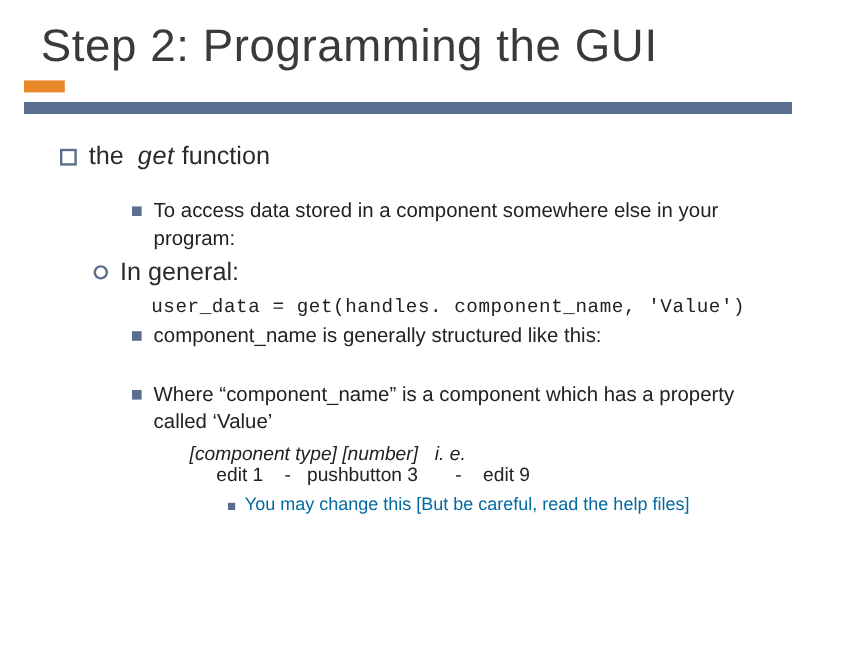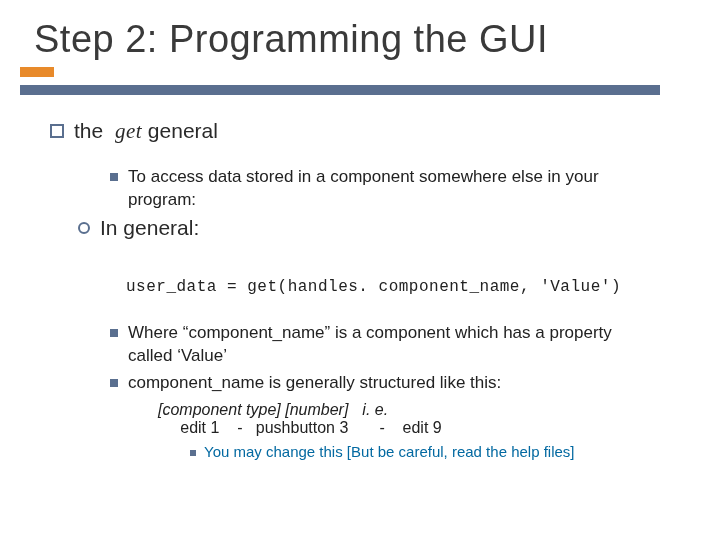--- a/index.html
+++ b/index.html
@@ -81,21 +81,21 @@
     height: 6px;
     margin-top: 7px;
     margin-right: 8px;
     background: #5a6f8f;
   }
   .l1-text {
     font-size: 21px;
     color: #2a2a2a;
   }
   .it { font-style: italic; }
-  .mono { font-family: Liberation Serif, serif; letter-spacing: 0.5px; margin-top: 21px;}
+  .mono { font-family: Liberation Sans, sans-serif; letter-spacing: 0.5px; margin-top: 21px;}
   .l2 {
     margin-left: 28px;
     margin-top: 4px;
   }
   .l2-text {
     font-size: 21px;
     color: #2a2a2a;
   }
   .l3 {
     margin-left: 60px;
@@ -109,21 +109,21 @@
     margin-left: 60px;
     margin-top: 4px;
   }
   .l3-text {
     font-size: 17px;
     color: #222;
     line-height: 1.35;
   }
   .code-block {
     margin-left: 76px;
-    margin-top: 38px;
+    margin-top: 8px;
     font-family: "Courier New", Courier, monospace;
     font-size: 16px;
     color: #222;
     letter-spacing: 0.5px;
   }
   .l4 {
     margin-left: 108px;
     margin-top: 6px;
     font-size: 16px;
     color: #222;
@@ -154,44 +154,44 @@
 
   <div class="rule-wrap">
     <span class="orange-block"></span><span class="rule"></span>
   </div>
 
   <div class="content">
 
     <div class="row">
       <div class="b-open"></div>
       <div class="l1-text">
-        <span>the </span>&nbsp;<span class="it mono">get</span><span>    general</span>
+        <span>the </span>&nbsp;<span class="it mono">get</span><span>    function</span>
       </div>
     </div>
 
     <div class="row l3">
       <div class="b-sq"></div>
       <div class="l3-text">To access data stored in a component somewhere else in your program:</div>
     </div>
 
     <div class="row l2">
       <div class="b-ring"></div>
       <div class="l2-text">In general:</div>
     </div>
 
     <div class="code-block">user_data = get(handles. component_name, 'Value')</div>
 
+    <div class="row l3c">
+      <div class="b-sq"></div>
+      <div class="l3-text">component_name is generally structured like this:</div>
+    </div>
+
     <div class="row l3b">
       <div class="b-sq"></div>
       <div class="l3-text">Where “component_name” is a component which has a property called ‘Value’</div>
-    </div>
-
-    <div class="row l3c">
-      <div class="b-sq"></div>
-      <div class="l3-text">component_name is generally structured like this:</div>
     </div>
 
     <div class="l4">
       <span class="it">[component type] [number]</span>
       <span class="it ul">i. e.</span>
       <span>     edit 1    -   pushbutton 3       -    edit 9</span>
     </div>
 
     <div class="l5">
       <div class="b-tiny"></div>

